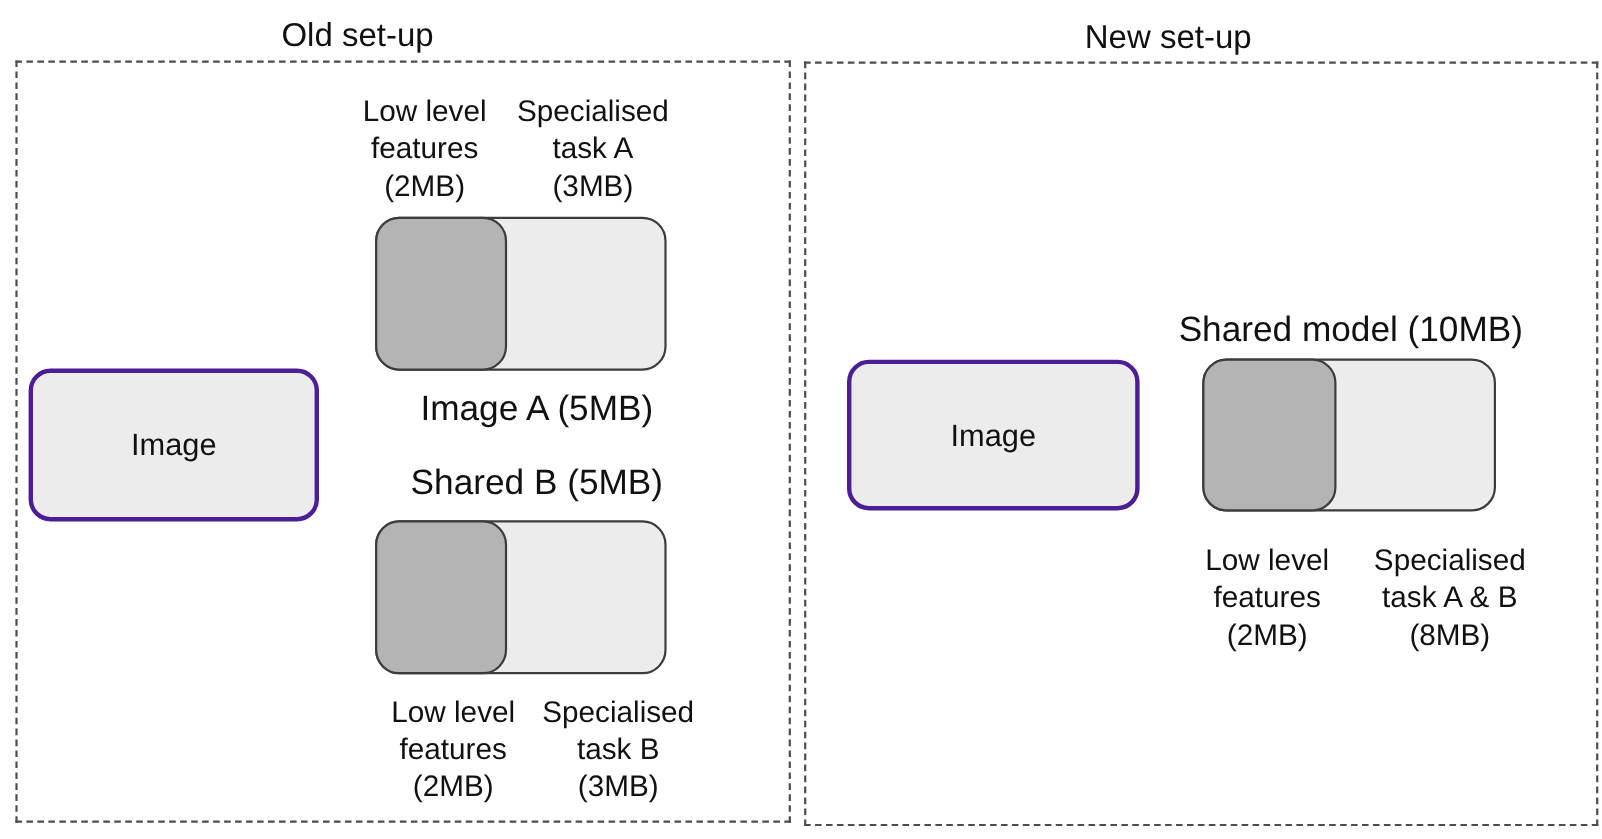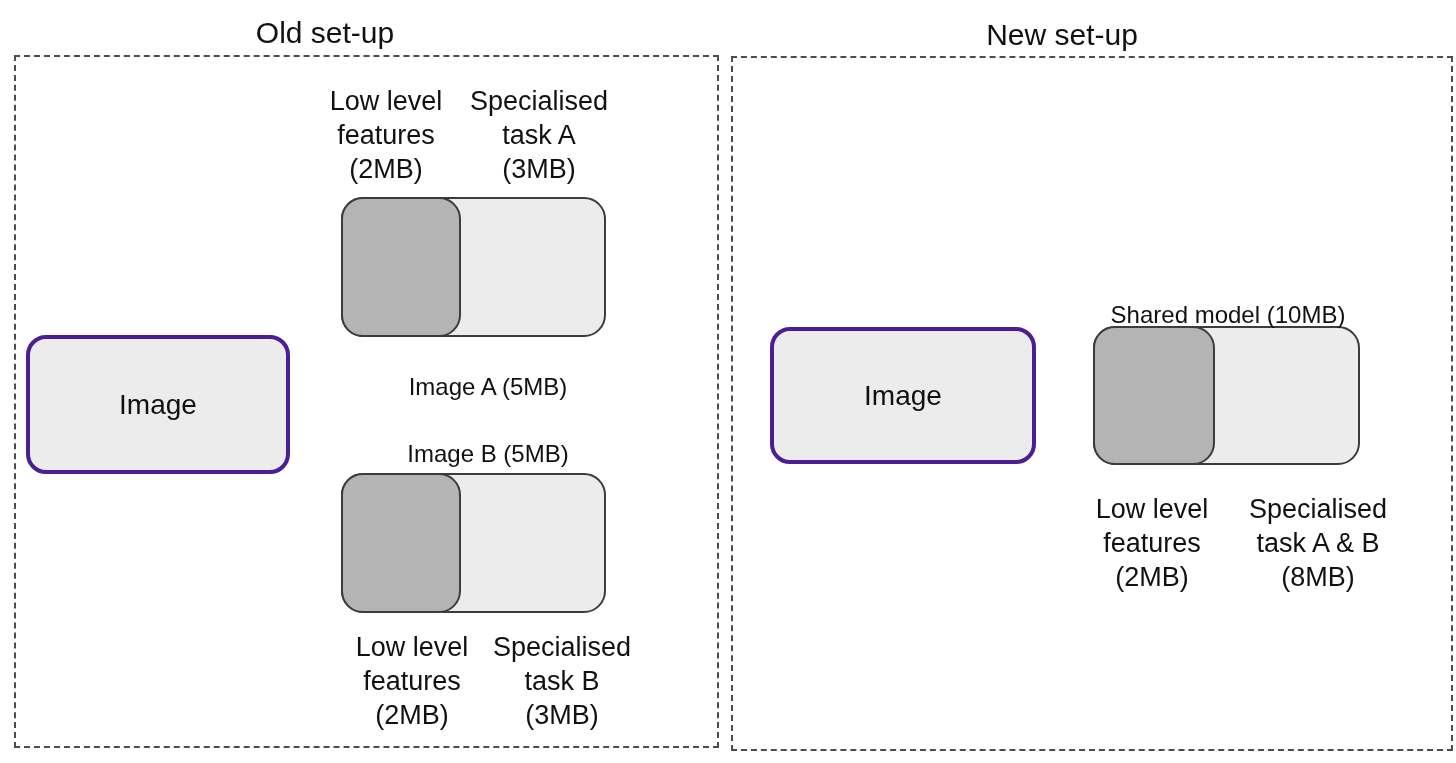--- a/index.html
+++ b/index.html
@@ -43,25 +43,24 @@
     text-align: center;
     font-size: 27px;
     line-height: 34px;
     white-space: pre-line;
     z-index: 2;
   }
   .caption {
     position: absolute;
     transform: translateX(-50%);
     text-align: center;
-    font-size: 24px;
+    font-size: 32px;
     line-height: 32px;
     white-space: nowrap;
     z-index: 2;
-    margin-top: 16px;
   }
   .note {
     position: absolute;
     left: 782px;
     top: 111px;
     font-size: 28px;
     line-height: 35px;
     white-space: pre-line;
     z-index: 2;
   }
@@ -125,21 +124,21 @@
   <div class="label" style="left:539px; top:84px;">Specialised
 task A
 (3MB)</div>
 
   <div class="model-box model-a">
     <div class="dark-segment"></div>
   </div>
 
   <div class="caption" style="left:488px; top:355px;">Image A (5MB)</div>
 
-  <div class="caption" style="left:488px; top:422px;">Image B (5MB)</div>
+  <div class="caption" style="left:488px; top:422px;">Shared B (5MB)</div>
 
   <div class="model-box model-b">
     <div class="dark-segment"></div>
   </div>
 
   <div class="label" style="left:412px; top:630px;">Low level
 features
 (2MB)</div>
   <div class="label" style="left:562px; top:630px;">Specialised
 task B

